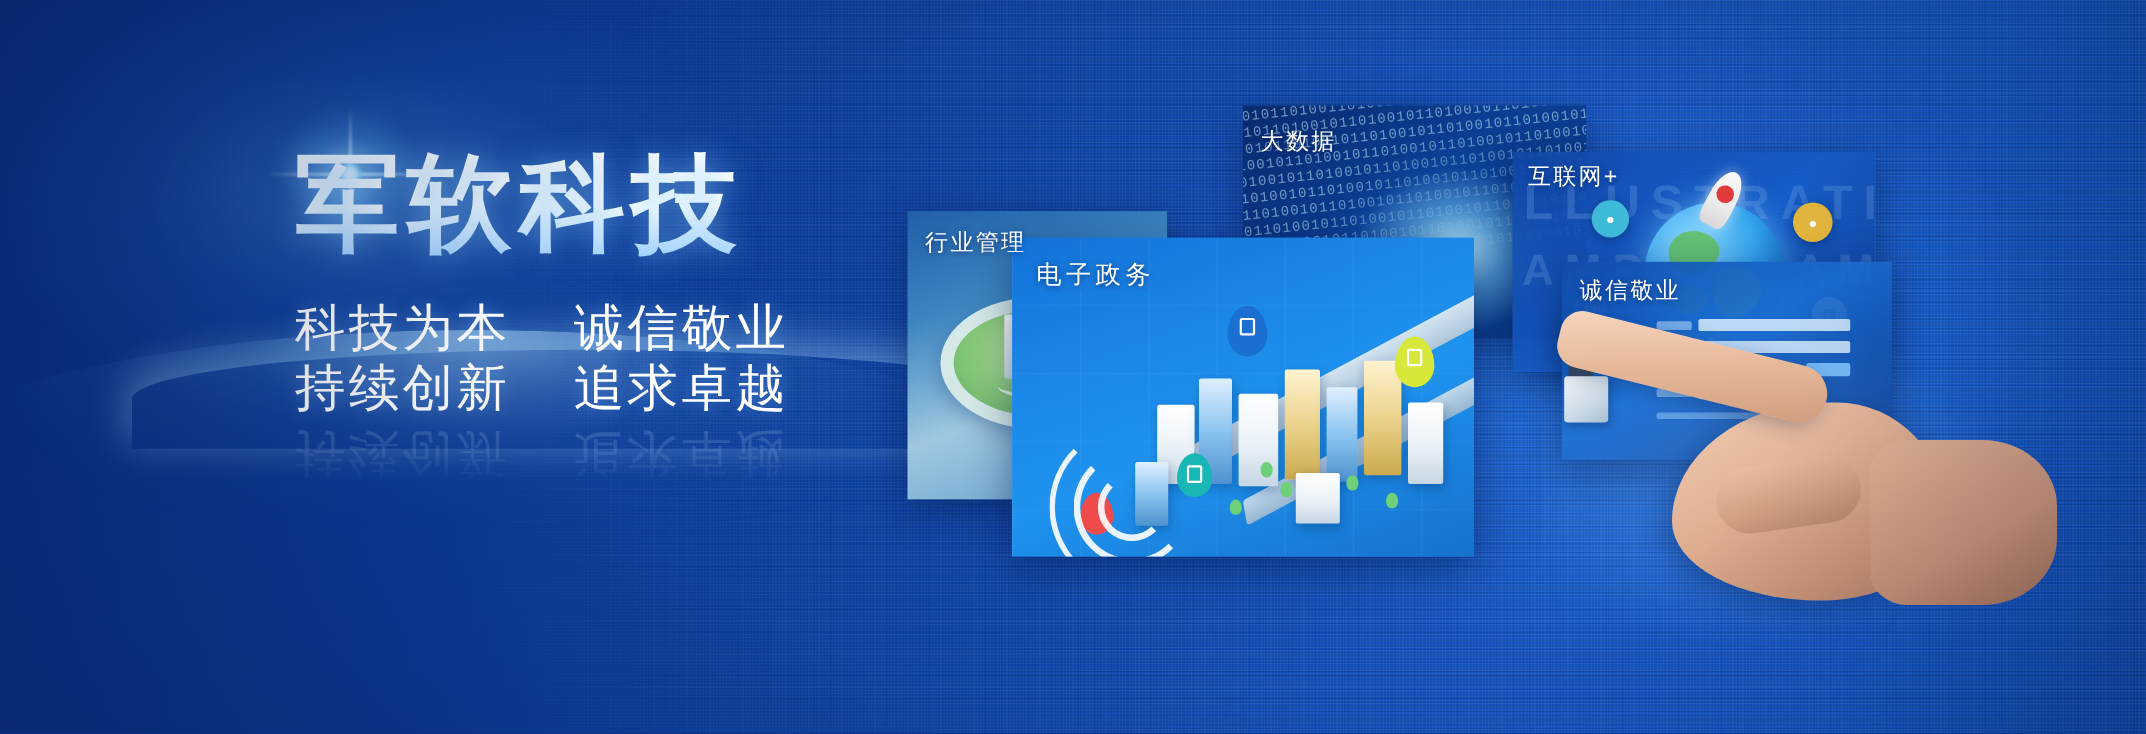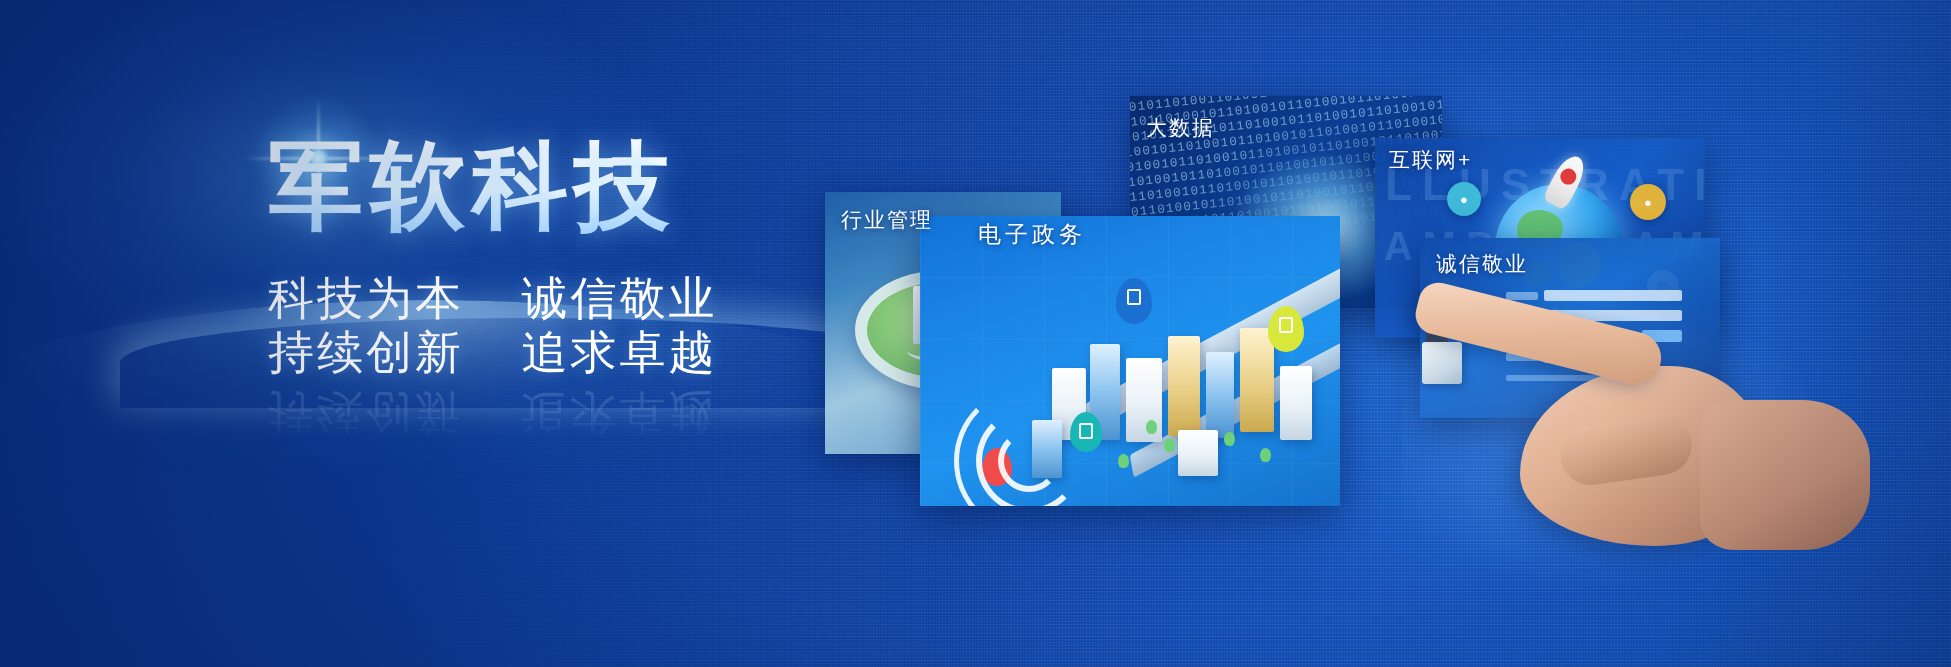--- a/index.html
+++ b/index.html
@@ -207,21 +207,21 @@
     background:linear-gradient(180deg,#e9e2d4 0%,#e9e2d4 28%,#3b4a63 28%,#3b4a63 100%);border-radius:6px 6px 2px 2px;}
   .tiny-box{position:absolute;left:2px;top:104px;width:40px;height:42px;
     background:linear-gradient(145deg,#f2f6fa 0%,#cfdbe6 60%,#a9bccd 100%);border-radius:3px;
     box-shadow:2px 3px 8px rgba(0,25,70,.35);}
 
   
   .card-egov{
     left:-60px;top:120px;width:420px;height:290px;
     background:linear-gradient(160deg,#1272d8 0%,#1b86e6 30%,#1f93ef 58%,#1572cd 100%);
   }
-  .card-egov .card-label{left:22px;top:3px;font-size:23px;letter-spacing:4px;margin-left:36px;}
+  .card-egov .card-label{left:22px;top:18px;font-size:23px;letter-spacing:4px;}
   .grid-lines{position:absolute;inset:0;
     background-image:
       linear-gradient(90deg, rgba(255,255,255,.10) 1px, transparent 1px),
       linear-gradient(0deg, rgba(255,255,255,.08) 1px, transparent 1px);
     background-size:62px 62px;opacity:.55;}
   .road{position:absolute;left:150px;top:118px;width:300px;height:26px;
     background:linear-gradient(180deg,#e3ecf3,#b9cad8);transform:rotate(-28deg) skewX(-18deg);border-radius:3px;opacity:.92;}
   .road2{position:absolute;left:196px;top:176px;width:270px;height:22px;
     background:linear-gradient(180deg,#dbe6ef,#aebfce);transform:rotate(-28deg) skewX(-18deg);border-radius:3px;opacity:.85;}
   .iso{position:absolute;border-radius:2px;box-shadow:2px 4px 10px rgba(2,40,95,.3);}

